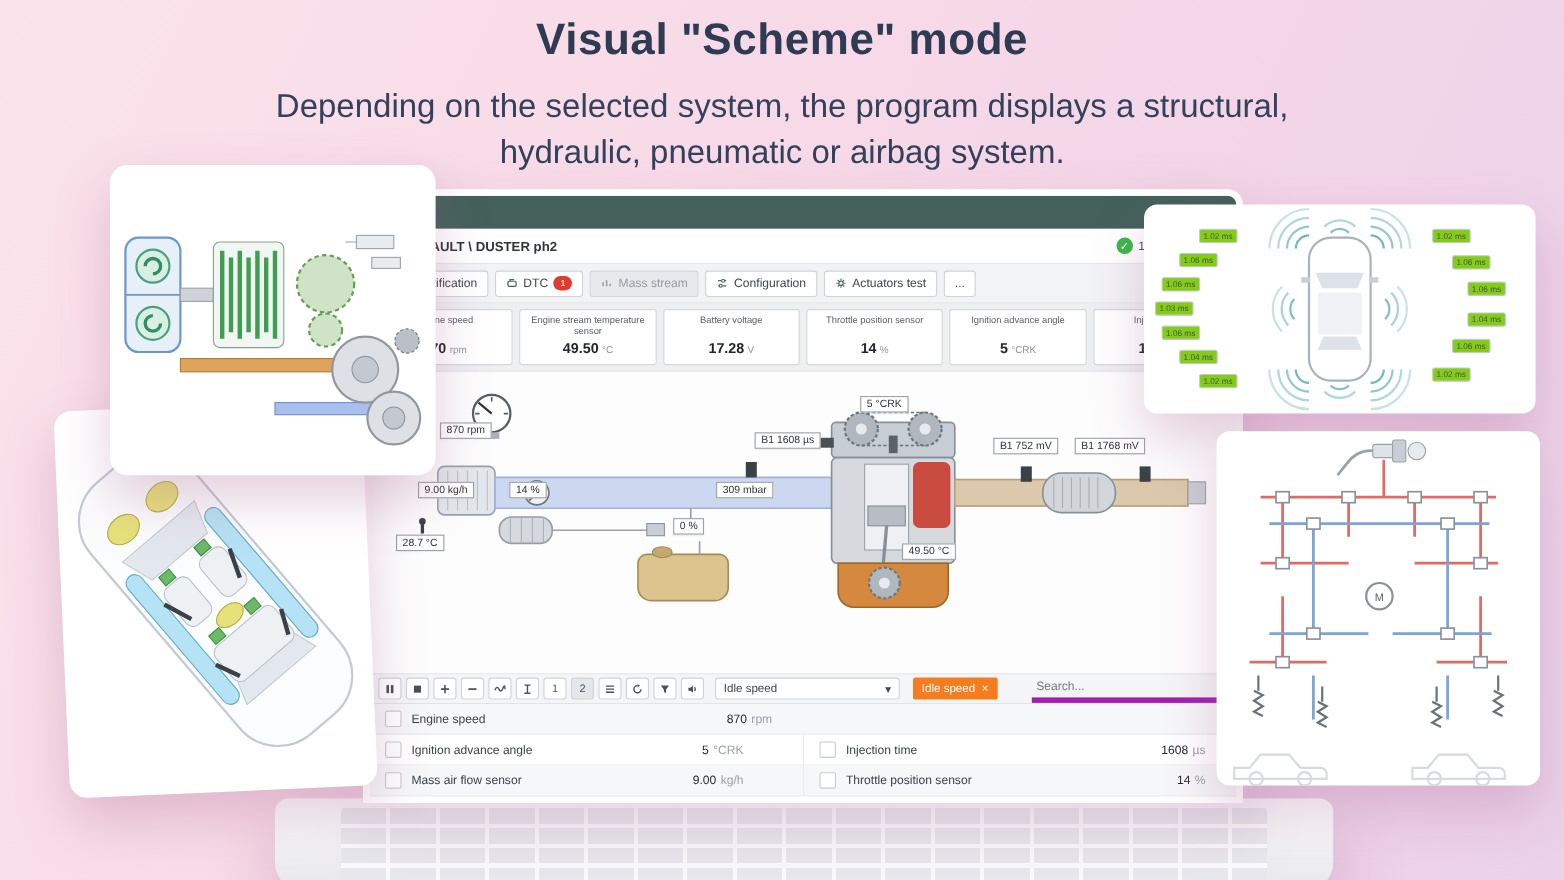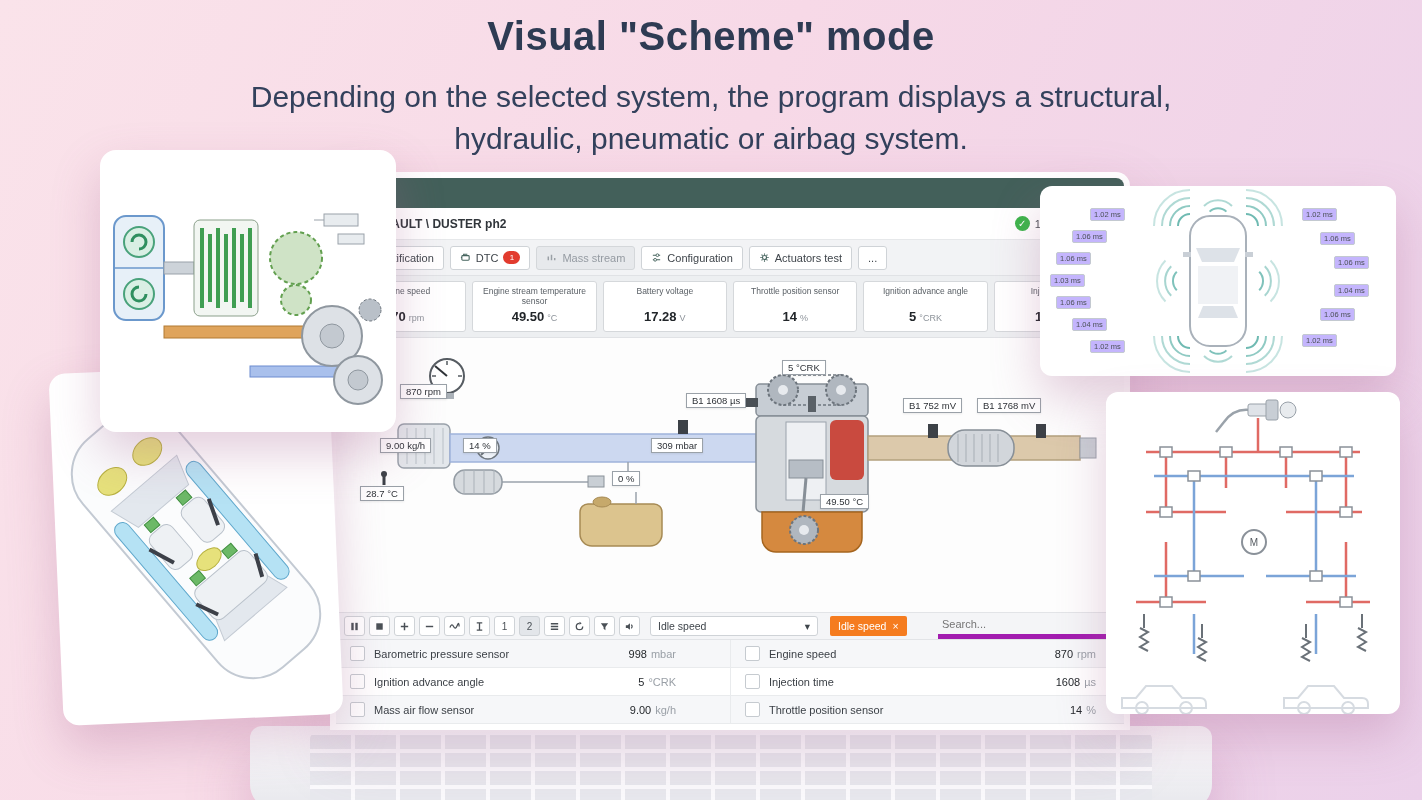--- a/index.html
+++ b/index.html
@@ -63,21 +63,21 @@
   .tcell-l .tval{padding-right:40px;}
   .tcell-r .tval{padding-right:14px;}
   .tunit{color:#9aa0a7;margin-left:4px;}
   
   .card{position:absolute;background:#fff;border-radius:16px;box-shadow:0 22px 48px rgba(167,97,143,.3);}
   .card-tl{left:100px;top:150px;width:296px;height:282px;z-index:6;}
   .card-bl{left:56px;top:368px;width:280px;height:352px;z-index:5;transform:rotate(-2.5deg);}
   .card-tr{left:1040px;top:186px;width:356px;height:190px;z-index:6;border-radius:12px;}
   .card-br{left:1106px;top:392px;width:294px;height:322px;z-index:6;border-radius:12px;}
   .card > svg{position:absolute;left:0;top:0;width:100%;height:100%;}
-  .pklabel{position:absolute;background:#c4b5fd;border:1px solid #c3c9d0;font-size:7.5px;color:#4a5056;padding:1px 3px;border-radius:2px;white-space:nowrap;}
+  .pklabel{position:absolute;background:#84cc16;border:1px solid #c3c9d0;font-size:7.5px;color:#4a5056;padding:1px 3px;border-radius:2px;white-space:nowrap;}
 </style>
 </head>
 <body>
 
 <div class="stage">
 
   <h1 class="hero-title">Visual "Scheme" mode</h1>
   <div class="hero-sub">
     <div>Depending on the selected system, the program displays a structural,</div>
     <div>hydraulic, pneumatic or airbag system.</div>
@@ -312,25 +312,20 @@
         </div>
         <div class="ptag">
           <span>Idle speed</span>
           <span>×</span>
         </div>
         <input class="psearch" type="text" placeholder="Search..." style="">
       </div>
 
       <div class="dtable">
         <div class="trow">
-          <div class="tcell tcell-l">
-            <span class="cbox"></span>
-            <span class="tname">Barometric pressure sensor</span>
-            <span class="tval"><span>998</span><span class="tunit">mbar</span></span>
-          </div>
           <div class="tcell tcell-r">
             <span class="cbox"></span>
             <span class="tname">Engine speed</span>
             <span class="tval"><span>870</span><span class="tunit">rpm</span></span>
           </div>
         </div>
         <div class="trow">
           <div class="tcell tcell-l">
             <span class="cbox"></span>
             <span class="tname">Ignition advance angle</span>

